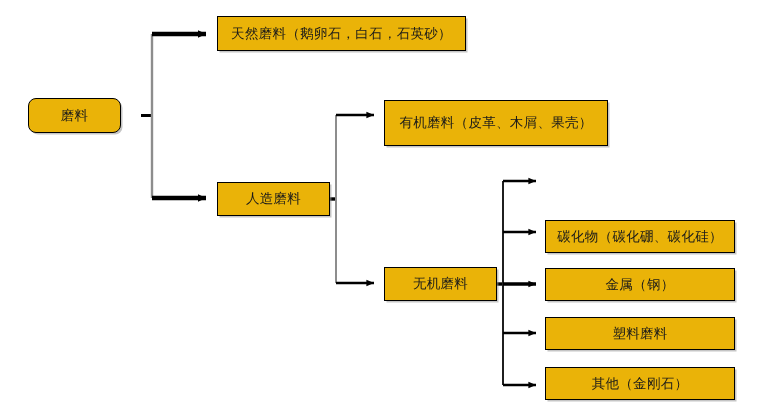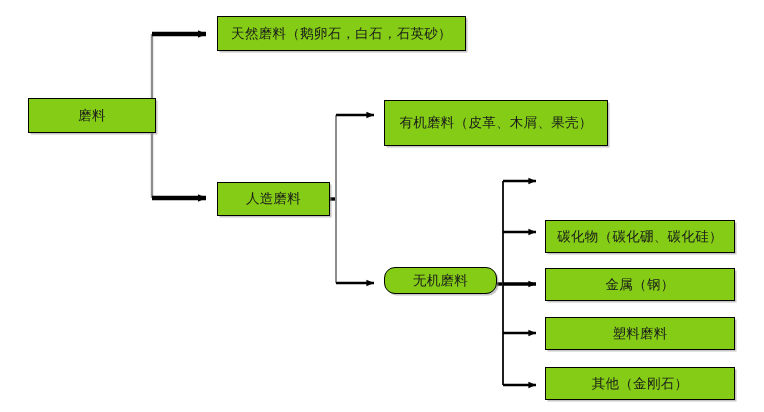--- a/index.html
+++ b/index.html
@@ -20,21 +20,21 @@
   #connector-layer {
     position: absolute;
     left: 0;
     top: 0;
     width: 764px;
     height: 412px;
   }
   .node-box {
     position: absolute;
     box-sizing: border-box;
-    background: #84cc16;
+    background: #eab308;
     border: 1.6px solid #000000;
     display: flex;
     align-items: center;
     justify-content: center;
     z-index: 3;
     box-shadow: 2px 2px 0 -0.5px rgba(150,150,150,0.55);
   }
   .node-label {
     font-size: 13.5px;
     line-height: 1;
@@ -80,37 +80,37 @@
       <path d="M497,284 L503,284" stroke="#000000" stroke-width="3.4" fill="none"></path>
       <path d="M503,181 L503,385" stroke="#1f1f1f" stroke-width="2" fill="none"></path>
       <path d="M503,181 L536,181" stroke="#000000" stroke-width="2.6" fill="none" marker-end="url(#arrowThin)"></path>
       <path d="M503,232 L536,232" stroke="#000000" stroke-width="2.6" fill="none" marker-end="url(#arrowThin)"></path>
       <path d="M503,284 L536,284" stroke="#000000" stroke-width="3.6" fill="none" marker-end="url(#arrowThin)"></path>
       <path d="M503,333 L536,333" stroke="#000000" stroke-width="2.6" fill="none" marker-end="url(#arrowThin)"></path>
       <path d="M503,385 L536,385" stroke="#000000" stroke-width="2.6" fill="none" marker-end="url(#arrowThin)"></path>
     </g>
   </svg>
 
-  <div class="node-box" style="left:28px; top:98px; width:128px; height:35px;">
+  <div class="node-box" style="left:28px; top:98px; width:93px; height:35px;border-radius:8px;">
     <span class="node-label">磨料</span>
   </div>
 
   <div class="node-box" style="left:217px; top:16px; width:249px; height:35px;">
     <span class="node-label">天然磨料（鹅卵石，白石，石英砂）</span>
   </div>
 
   <div class="node-box" style="left:217px; top:182px; width:113px; height:34px;">
     <span class="node-label">人造磨料</span>
   </div>
 
   <div class="node-box" style="left:384px; top:100px; width:224px; height:46px;">
     <span class="node-label">有机磨料（皮革、木屑、果壳）</span>
   </div>
 
-  <div class="node-box" style="left:384px; top:267px; width:113px; height:27px;border-radius:11px;">
+  <div class="node-box" style="left:384px; top:267px; width:113px; height:34px;">
     <span class="node-label">无机磨料</span>
   </div>
 
 
   <div class="node-box" style="left:545px; top:268px; width:190px; height:33px;">
     <span class="node-label">金属（钢）</span>
   </div>
 
   <div class="node-box" style="left:545px; top:220px; width:190px; height:33px;">
     <span class="node-label">碳化物（碳化硼、碳化硅）</span>

